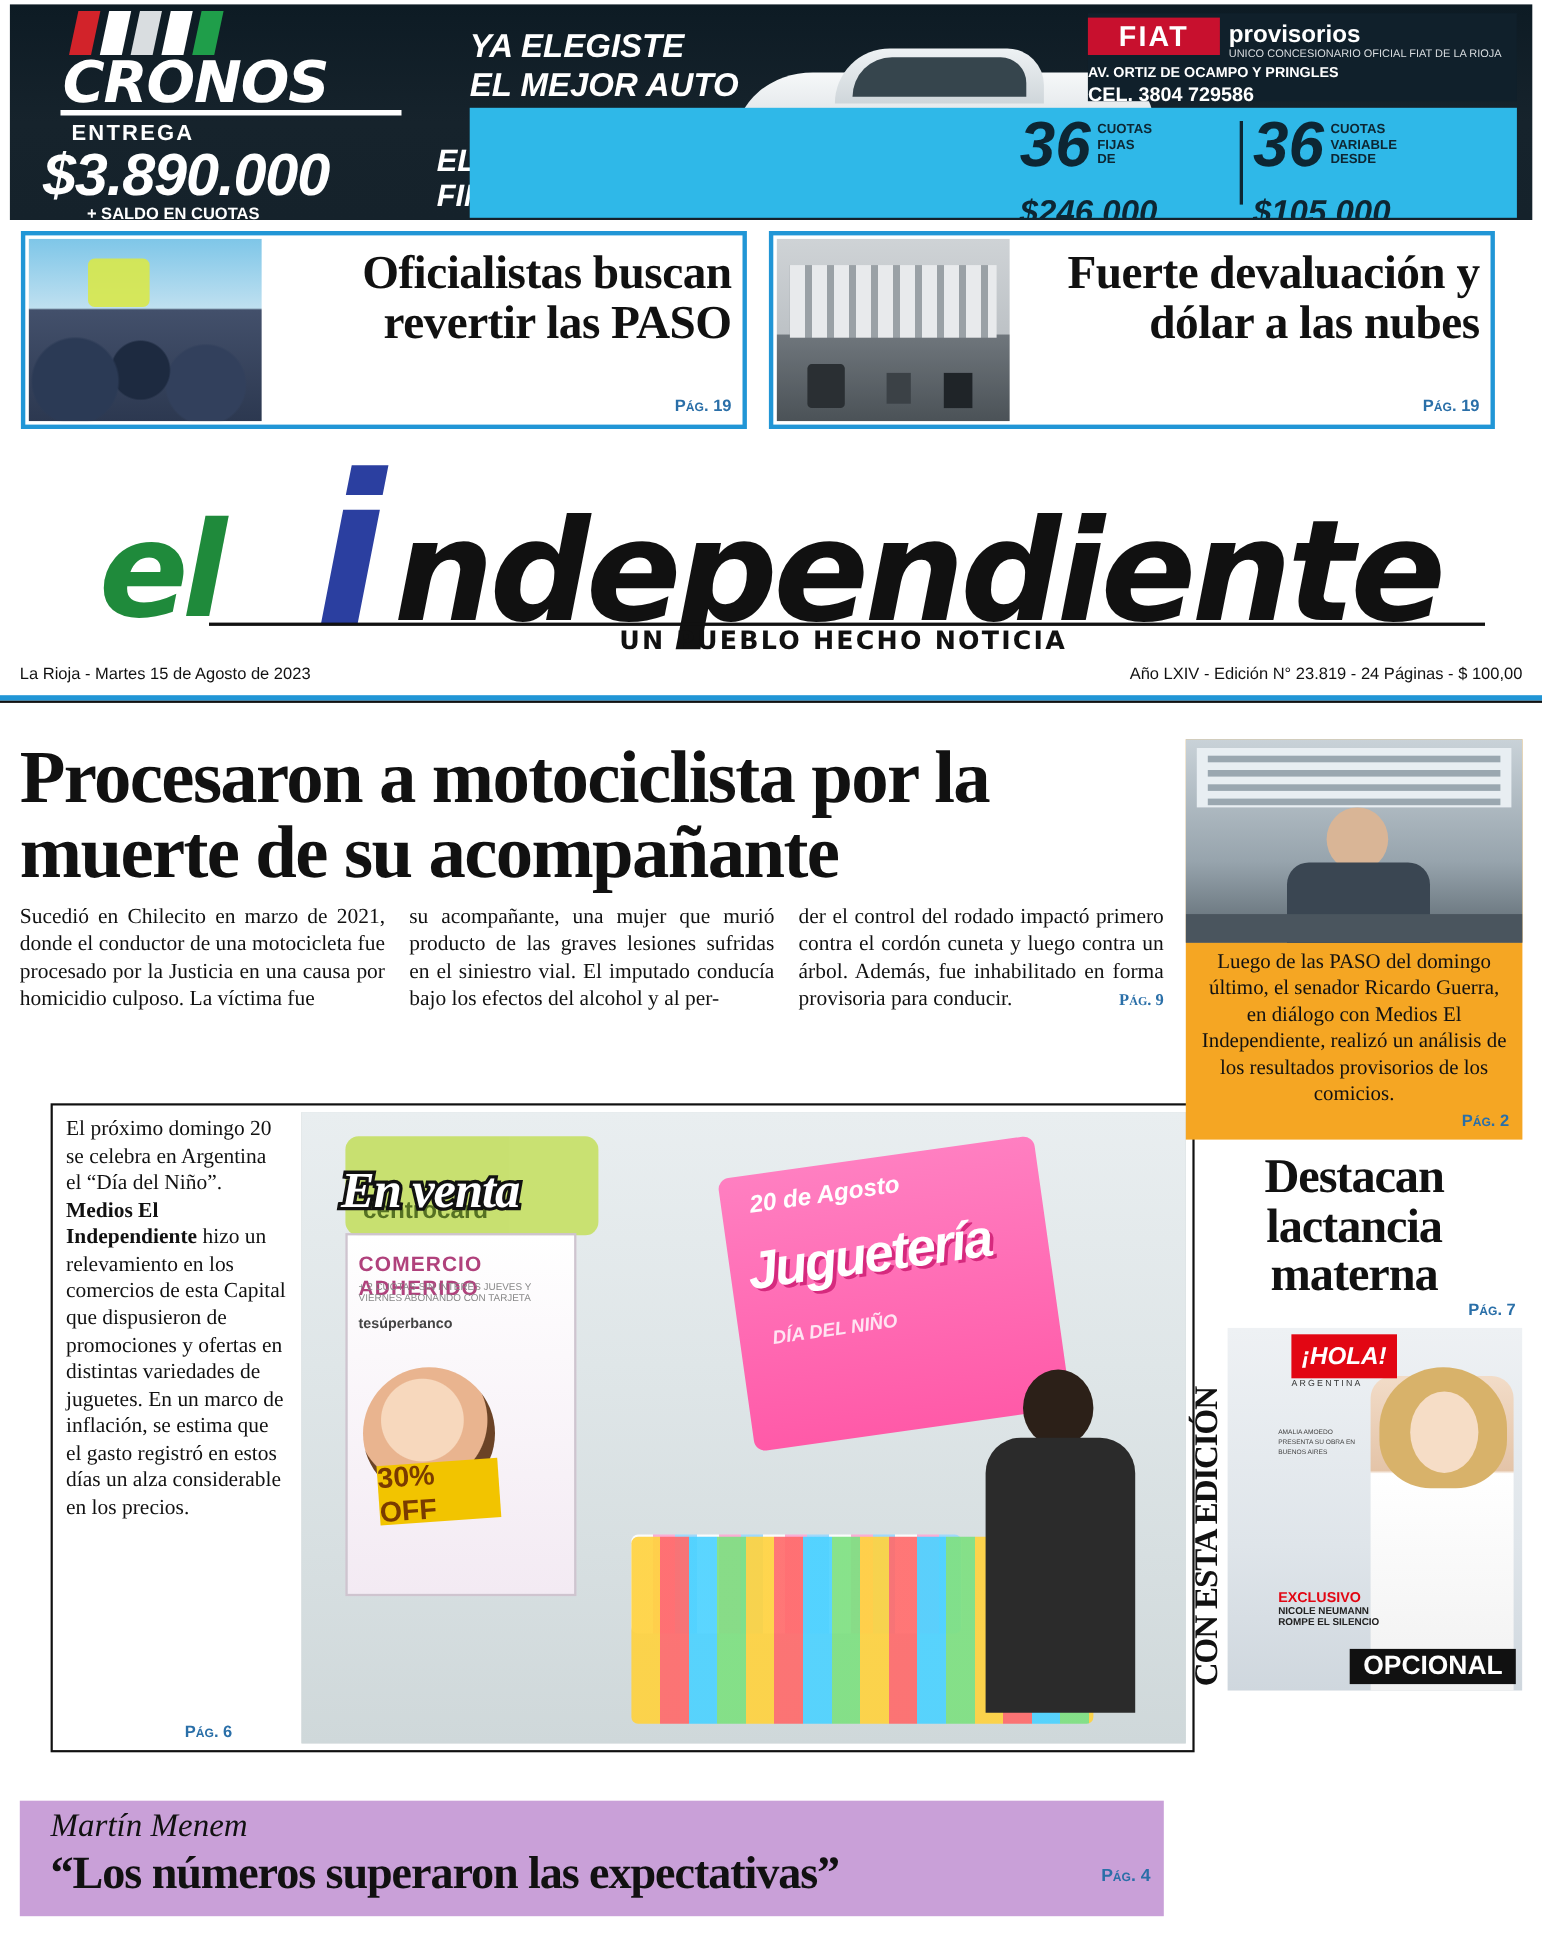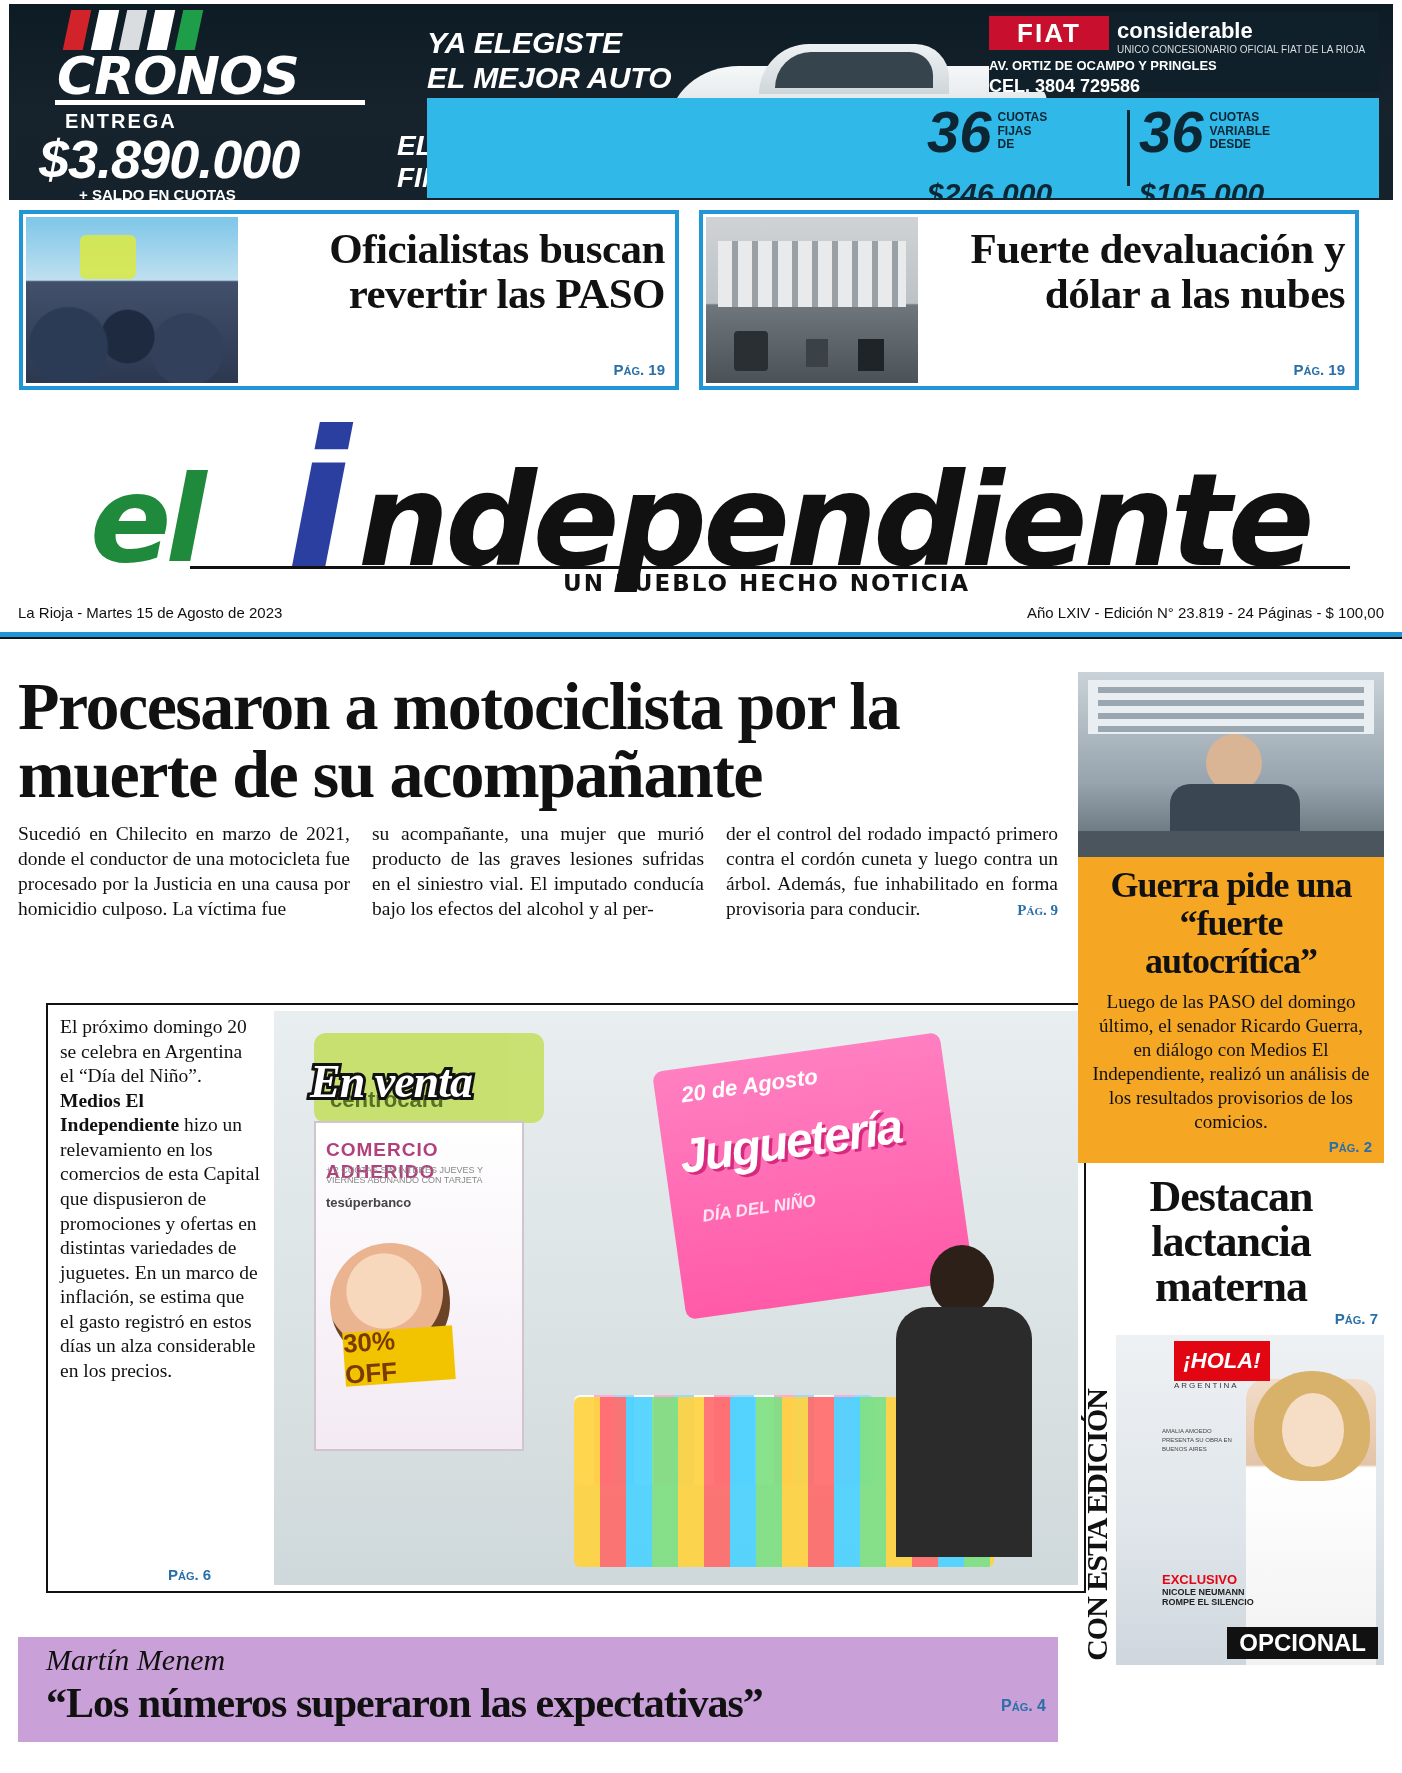--- a/index.html
+++ b/index.html
@@ -311,21 +311,21 @@
       <div class="car-body"></div>
       <div class="car-cabin"></div>
       <div class="car-glass"></div>
       <div class="car-wheel w1"></div>
       <div class="car-wheel w2"></div>
       <div class="car-plate">CRONOS</div>
     </div>
 
     <div class="fiat-box">
       <div class="fiat-logo">FIAT</div>
-      <div class="automekanika">considerable</div>
+      <div class="automekanika">provisorios</div>
       <div class="fiat-sub">UNICO CONCESIONARIO OFICIAL FIAT DE LA RIOJA</div>
       <div class="fiat-dir">AV. ORTIZ DE OCAMPO Y PRINGLES</div>
       <div class="fiat-cel">CEL. 3804 729586</div>
     </div>
 
     <div class="cuotas-band">
       <div class="cuota c1">
         <span class="num">36</span><span class="lab" style="white-space:pre-line">CUOTAS
 FIJAS
 DE</span>
@@ -429,21 +429,20 @@
         <div class="slide">
             <i></i>
             <i></i>
             <i></i>
             <i></i>
           </div>
         <div class="man-head"></div>
           <div class="man-body"></div>
           <div class="desk"></div>
       </div>
-      <div class="guerra-title">Guerra pide una “fuerte autocrítica”</div>
       <div class="guerra-body">Luego de las PASO del domingo último, el senador Ricardo Guerra, en diálogo con Medios El Independiente, realizó un análisis de los resultados provisorios de los comicios.</div>
       <div class="guerra-pag">Pág. 2</div>
     </div>
 
     <div class="lact-title">Destacan lactancia materna</div>
     <div class="lact-pag">Pág. 7</div>
 
     <div class="hola-wrap">
       <div class="hola-cover">
         <div class="hola-model"></div>

